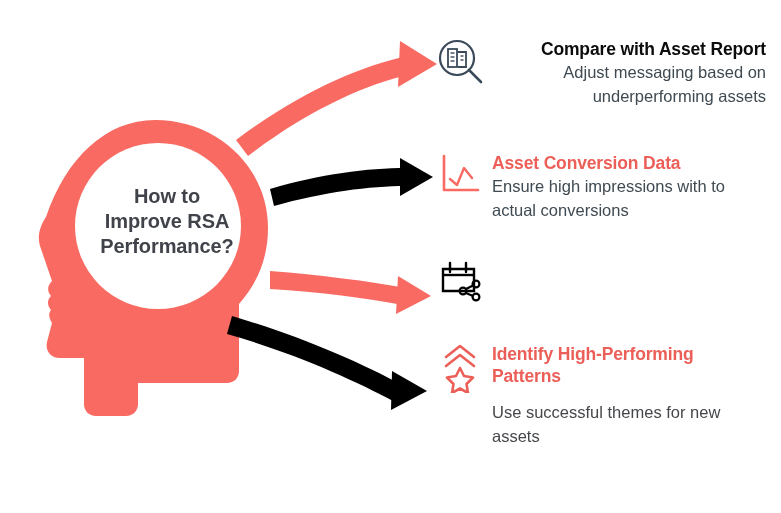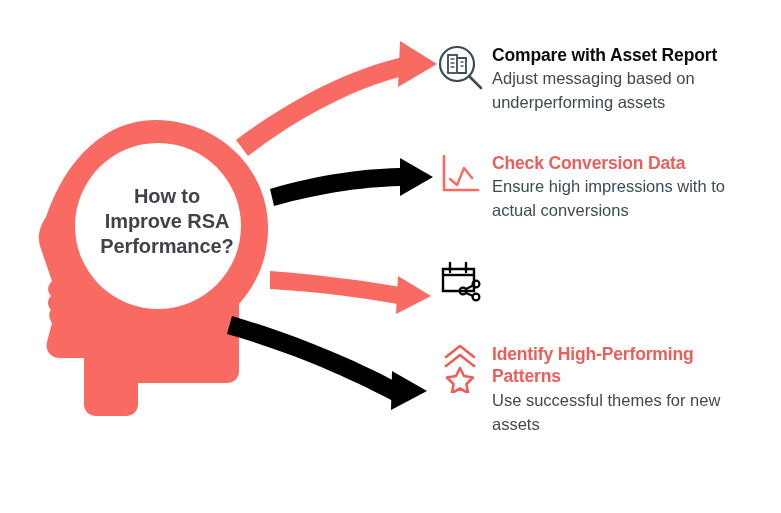--- a/index.html
+++ b/index.html
@@ -71,24 +71,24 @@
   }
   .item-title.accent {
     color: #ec5f58;
   }
   .item-desc {
     font-size: 16.5px;
     line-height: 24px;
     color: #3f4a52;
   }
   .item-desc.tight {
-    margin-top: 1px;
+    margin-top: 13px;
     color: #45474a;
   }
-  #item-1 { top: 44px; }
+  #item-1 { top: 38px; text-align: right; }
   #item-2 { top: 152px; }
   #item-3 { top: 258px; }
   #item-4 { top: 343px; }
 </style>
 </head>
 <body>
 
 <div id="canvas">
 
   <svg id="head-graphic" viewBox="0 0 270 300" xmlns="http://www.w3.org/2000/svg">
@@ -173,21 +173,21 @@
       <div class="item-desc">Adjust messaging based on underperforming assets</div>
     </div>
   </div>
 
   <div class="item" id="item-2">
     <svg class="item-icon" viewBox="0 0 52 50" xmlns="http://www.w3.org/2000/svg">
       <path d="M8 4 L8 38 L42 38" fill="none" stroke="#F96A62" stroke-width="2.6" stroke-linecap="round" stroke-linejoin="round"></path>
       <path d="M14 27 L21 33 L28 16 L36 26" fill="none" stroke="#F96A62" stroke-width="2.4" stroke-linecap="round" stroke-linejoin="round"></path>
     </svg>
     <div class="item-body">
-      <div class="item-title accent">Check Conversion Data</div>
+      <div class="item-title accent">Asset Conversion Data</div>
       <div class="item-desc">Ensure high impressions with to actual conversions</div>
     </div>
   </div>
 
   <div class="item" id="item-3">
     <svg class="item-icon" viewBox="0 0 52 50" xmlns="http://www.w3.org/2000/svg">
       <path d="M7 11 L38 11 L38 33 L17 33 L7 33 Z" fill="none" stroke="#000000" stroke-width="2.4"></path>
       <line x1="7" y1="17" x2="38" y2="17" stroke="#000000" stroke-width="2.4"></line>
       <line x1="14" y1="5" x2="14" y2="14" stroke="#000000" stroke-width="2.4" stroke-linecap="round"></line>
       <line x1="30" y1="5" x2="30" y2="14" stroke="#000000" stroke-width="2.4" stroke-linecap="round"></line>

